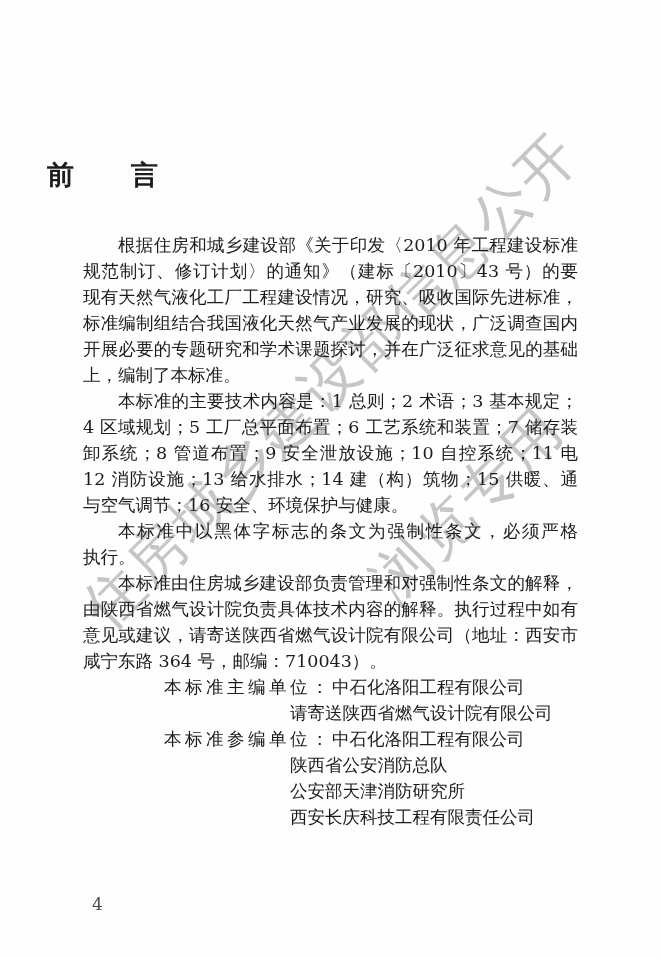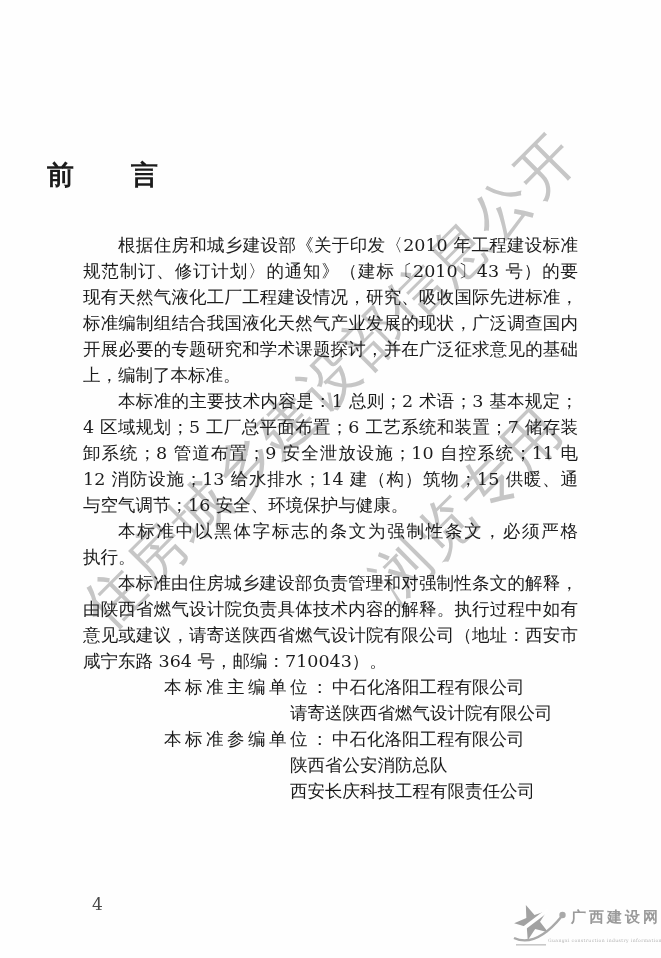--- a/index.html
+++ b/index.html
@@ -77,30 +77,20 @@
       <div class="line j ind"><span class="txt">本标准中以黑体字标志的条文为强制性条文，必须严格</span></div>
       <div class="line plain"><span class="txt">执行。</span></div>
       <div class="line j ind"><span class="txt">本标准由住房城乡建设部负责管理和对强制性条文的解释，</span></div>
       <div class="line j"><span class="txt">由陕西省燃气设计院负责具体技术内容的解释。执行过程中如有</span></div>
       <div class="line j"><span class="txt">意见或建议，请寄送陕西省燃气设计院有限公司（地址：西安市</span></div>
       <div class="line plain"><span class="txt">咸宁东路 364 号，邮编：710043）。</span></div>
       <div class="line unit"><span class="lbl">本标准主编单位：</span><span class="txt">中石化洛阳工程有限公司</span></div>
       <div class="line org"><span class="txt">请寄送陕西省燃气设计院有限公司</span></div>
       <div class="line unit"><span class="lbl">本标准参编单位：</span><span class="txt">中石化洛阳工程有限公司</span></div>
       <div class="line org"><span class="txt">陕西省公安消防总队</span></div>
+      <div class="line org"><span class="txt">公安部天津消防研究所</span></div>
       <div class="line org"><span class="txt">西安长庆科技工程有限责任公司</span></div>
     </div>
 
   <div class="pagenum">4</div>
 
-  <div class="logo">
-    <svg width="60" height="52" viewBox="0 0 60 52">
-      <path transform="rotate(-20 22 24)" fill="#a2a2a2" d="M22 6 L26.8 18.2 L40 18.6 L29.6 26.6 L33.6 39.2 L22.6 31.6 L11.8 39.6 L15.4 26.8 L4.8 19 L18 18.4 Z"></path>
-      <path d="M9 34 L38 12" stroke="#ffffff" stroke-width="3.5" fill="none"></path>
-      <path d="M4 40 Q 26 50 52 18" stroke="#a9a9a9" stroke-width="2.4" fill="none"></path>
-      <circle cx="52.5" cy="17" r="3.2" fill="#a9a9a9"></circle>
-      <rect x="6" y="46" width="30" height="1.6" fill="#c9c9c9"></rect>
-    </svg>
-    <div class="logo-name">广西建设网</div>
-    <div class="logo-tagline">Guangxi construction industry information network</div>
-  </div>
 
 </div>
 
 </body></html>

